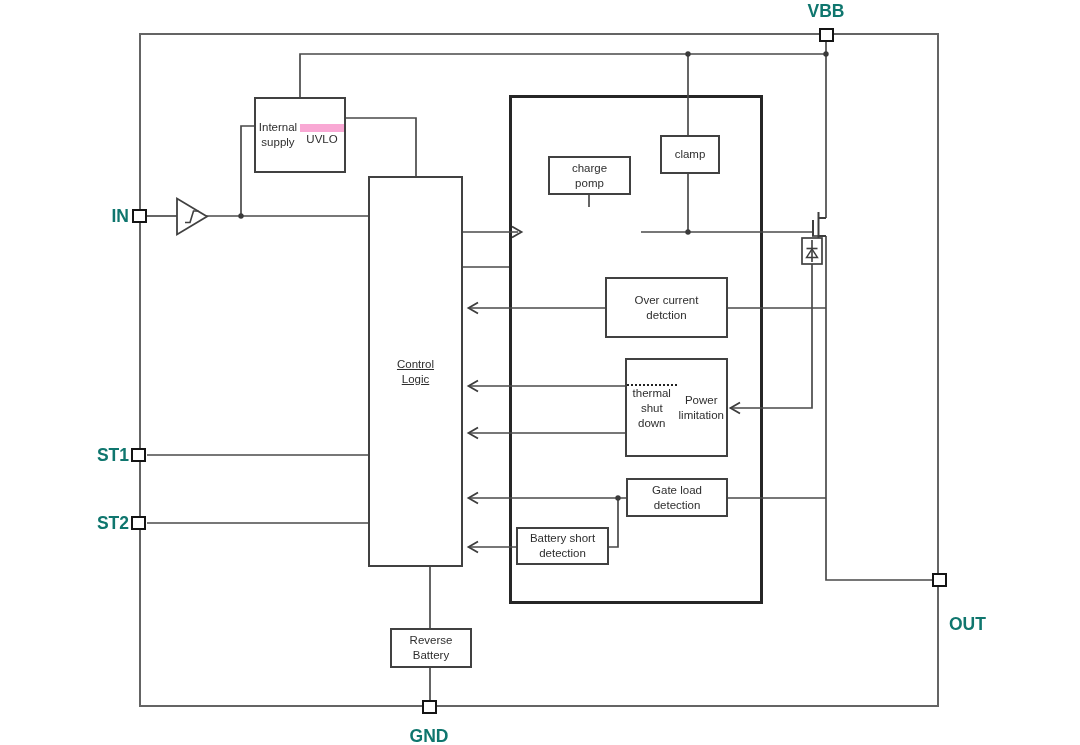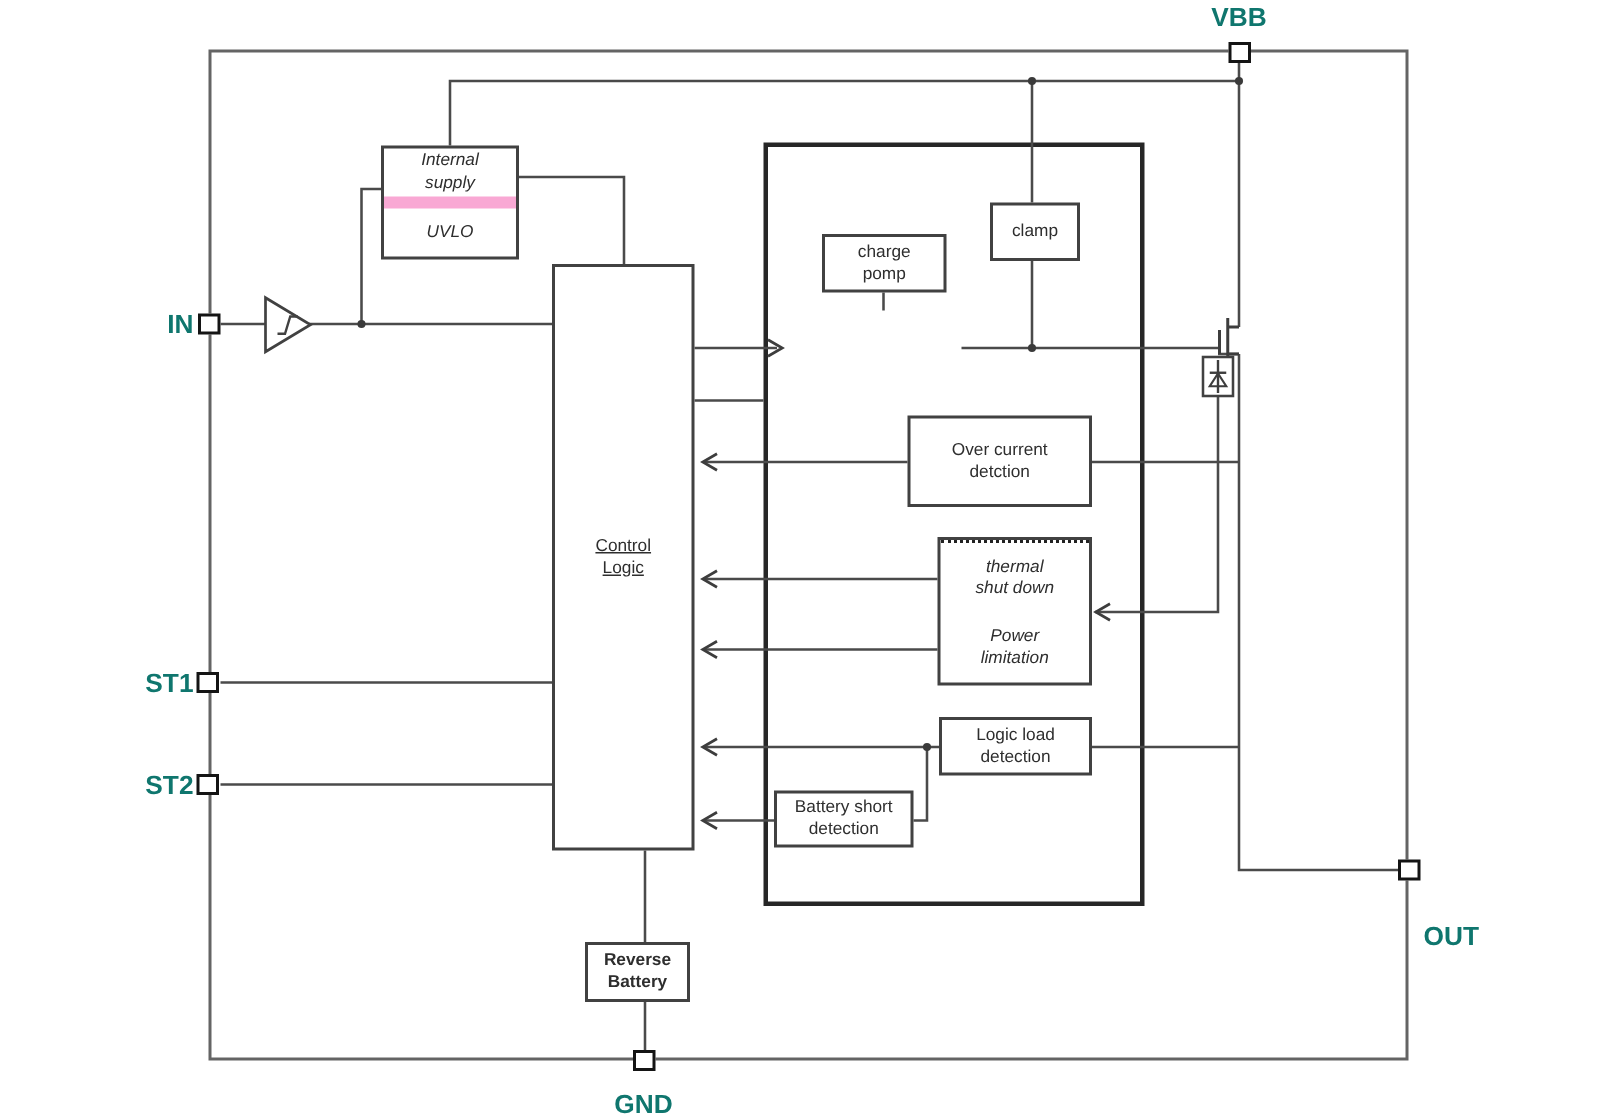--- a/index.html
+++ b/index.html
@@ -8,21 +8,21 @@
     position:relative; width:1080px; height:745px; background:#fff;
     font-family:"Liberation Sans","DejaVu Sans",sans-serif; overflow:hidden;
   }
   .frame { position:absolute; border:2px solid #646464; }
   .power-frame { position:absolute; border:3px solid #262626; }
   .box {
     position:absolute; background:#fff; border:2px solid #414141; color:#2e2e2e;
     font-size:11.5px; line-height:1.28; text-align:center;
     display:flex; align-items:center; justify-content:center; white-space:pre-line;
   }
-  .split { display:flex; flex-direction:column; padding:0;font-style:italic; }
+  .split { display:flex; flex-direction:row; padding:0; }
   .split .half { flex:1; width:100%; display:flex; align-items:center; justify-content:center; white-space:pre-line; }
   .split .half.lower-solid  { border-top:8px solid #f9a8d4; }
   .split .half.lower-dotted { border-top:2px dotted #222; }
   .pin-sq { position:absolute; width:15px; height:14px; background:#fff; border:2.6px solid #141414; }
   .pin-lbl { position:absolute; font-weight:bold; font-size:17.5px; color:#0f766e; }
   .pin-lbl.r { text-align:right; }
   .pin-lbl.c { text-align:center; }
   .partnos { position:absolute; right:153px; top:656px; color:#333; font-size:14px; line-height:21px; text-align:right; }
   svg.wires { position:absolute; left:0; top:0; pointer-events:none; }
 </style>
@@ -53,27 +53,27 @@
   <div class="box" style="left:605px; top:277px; width:123px; height:61px;">Over current
 detction</div>
 
   <div class="box split" style="left:625px; top:358px; width:103px; height:99px;">
     <div class="half lower-dotted">thermal
 shut down</div>
     <div class="half">Power
 limitation</div>
   </div>
 
-  <div class="box" style="left:626px; top:478px; width:102px; height:39px;">Logic load
+  <div class="box" style="left:626px; top:478px; width:102px; height:39px;">Gate load
 detection</div>
 
   <div class="box" style="left:516px; top:527px; width:93px; height:38px;">Battery short
 detection</div>
 
-  <div class="box" style="left:390px; top:628px; width:70px; height:40px;font-weight:bold;">Reverse
+  <div class="box" style="left:390px; top:628px; width:82px; height:40px;">Reverse
 Battery</div>
 
   <div class="pin-sq" style="left:819px; top:28px;"></div>
   <div class="pin-sq" style="left:132px; top:209px;"></div>
   <div class="pin-sq" style="left:131px; top:448px;"></div>
   <div class="pin-sq" style="left:131px; top:516px;"></div>
   <div class="pin-sq" style="left:932px; top:573px;"></div>
   <div class="pin-sq" style="left:422px; top:700px;"></div>
 
   <svg class="wires" width="1080" height="745" viewBox="0 0 1080 745">

